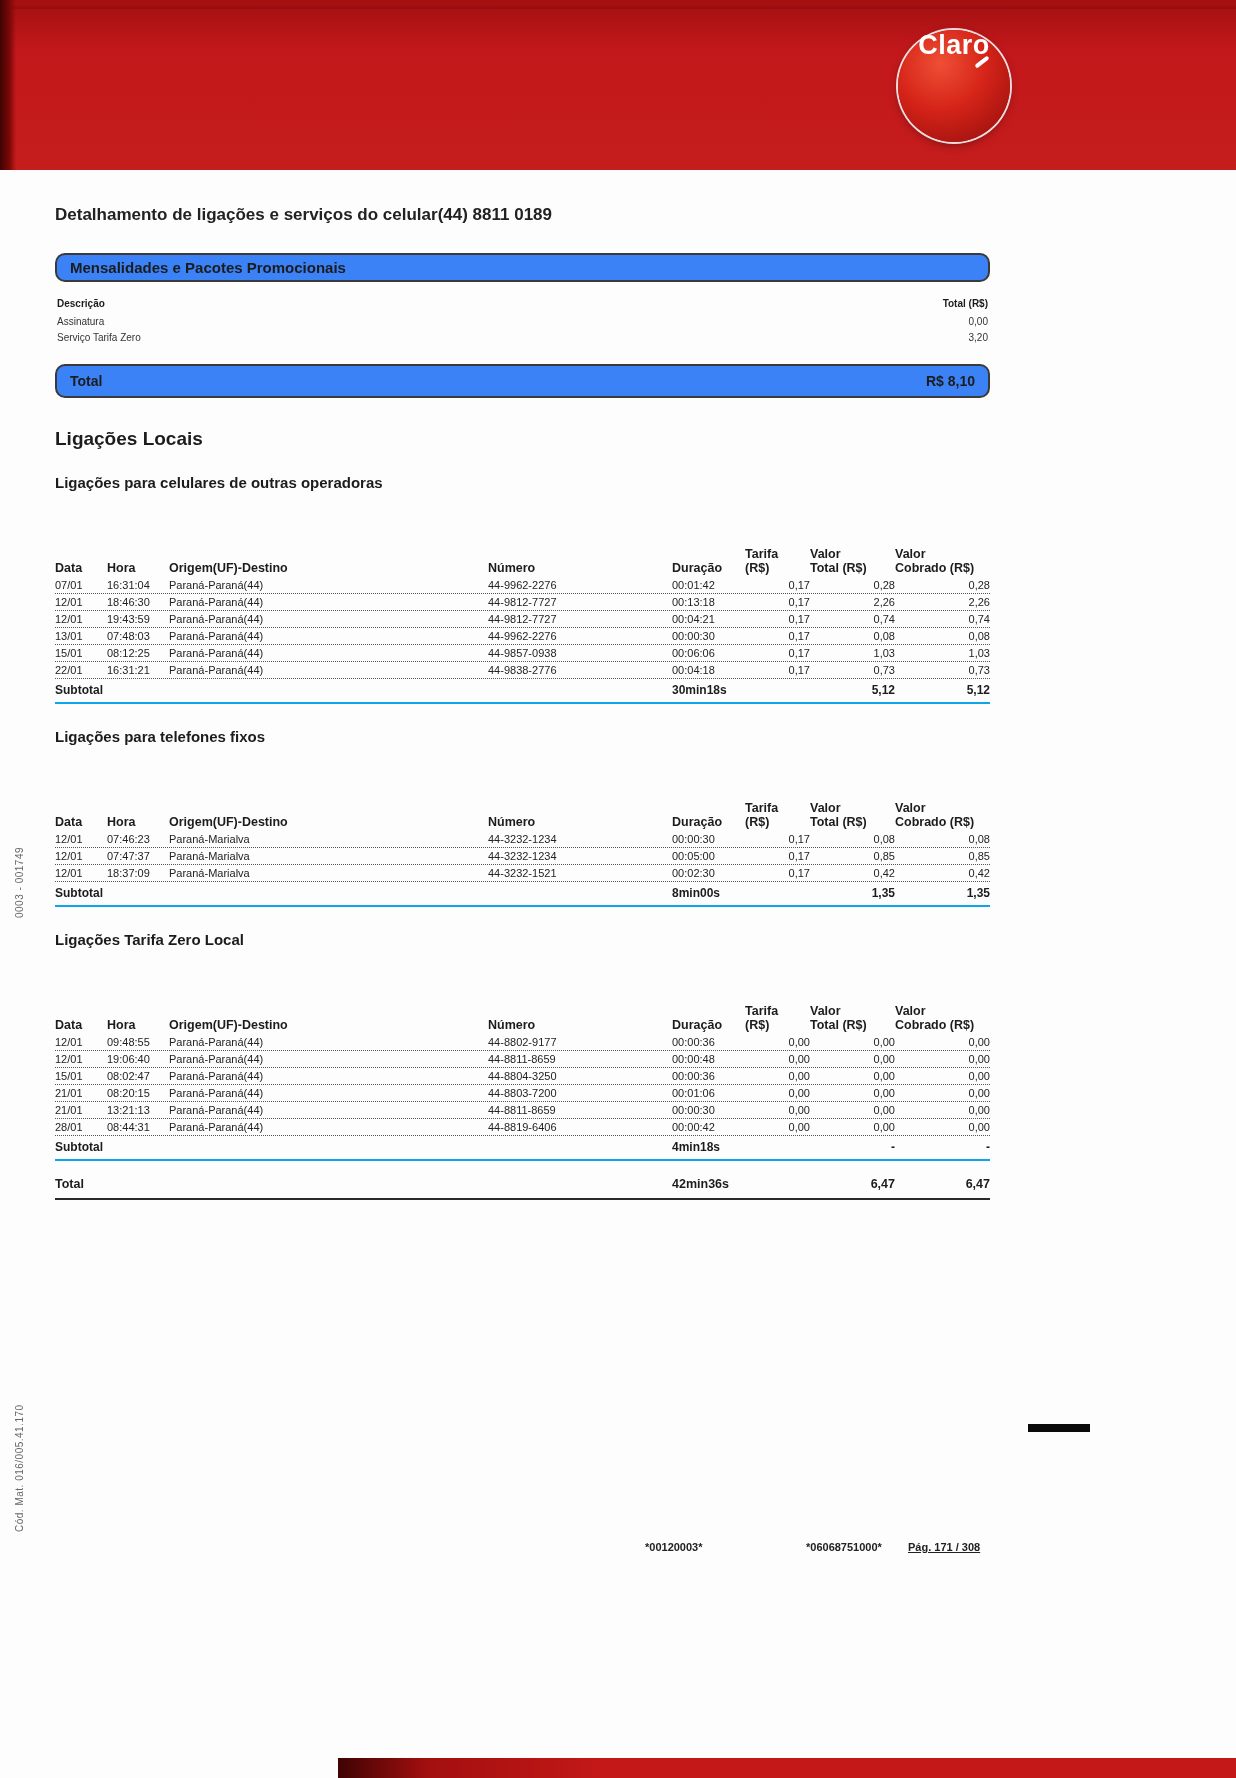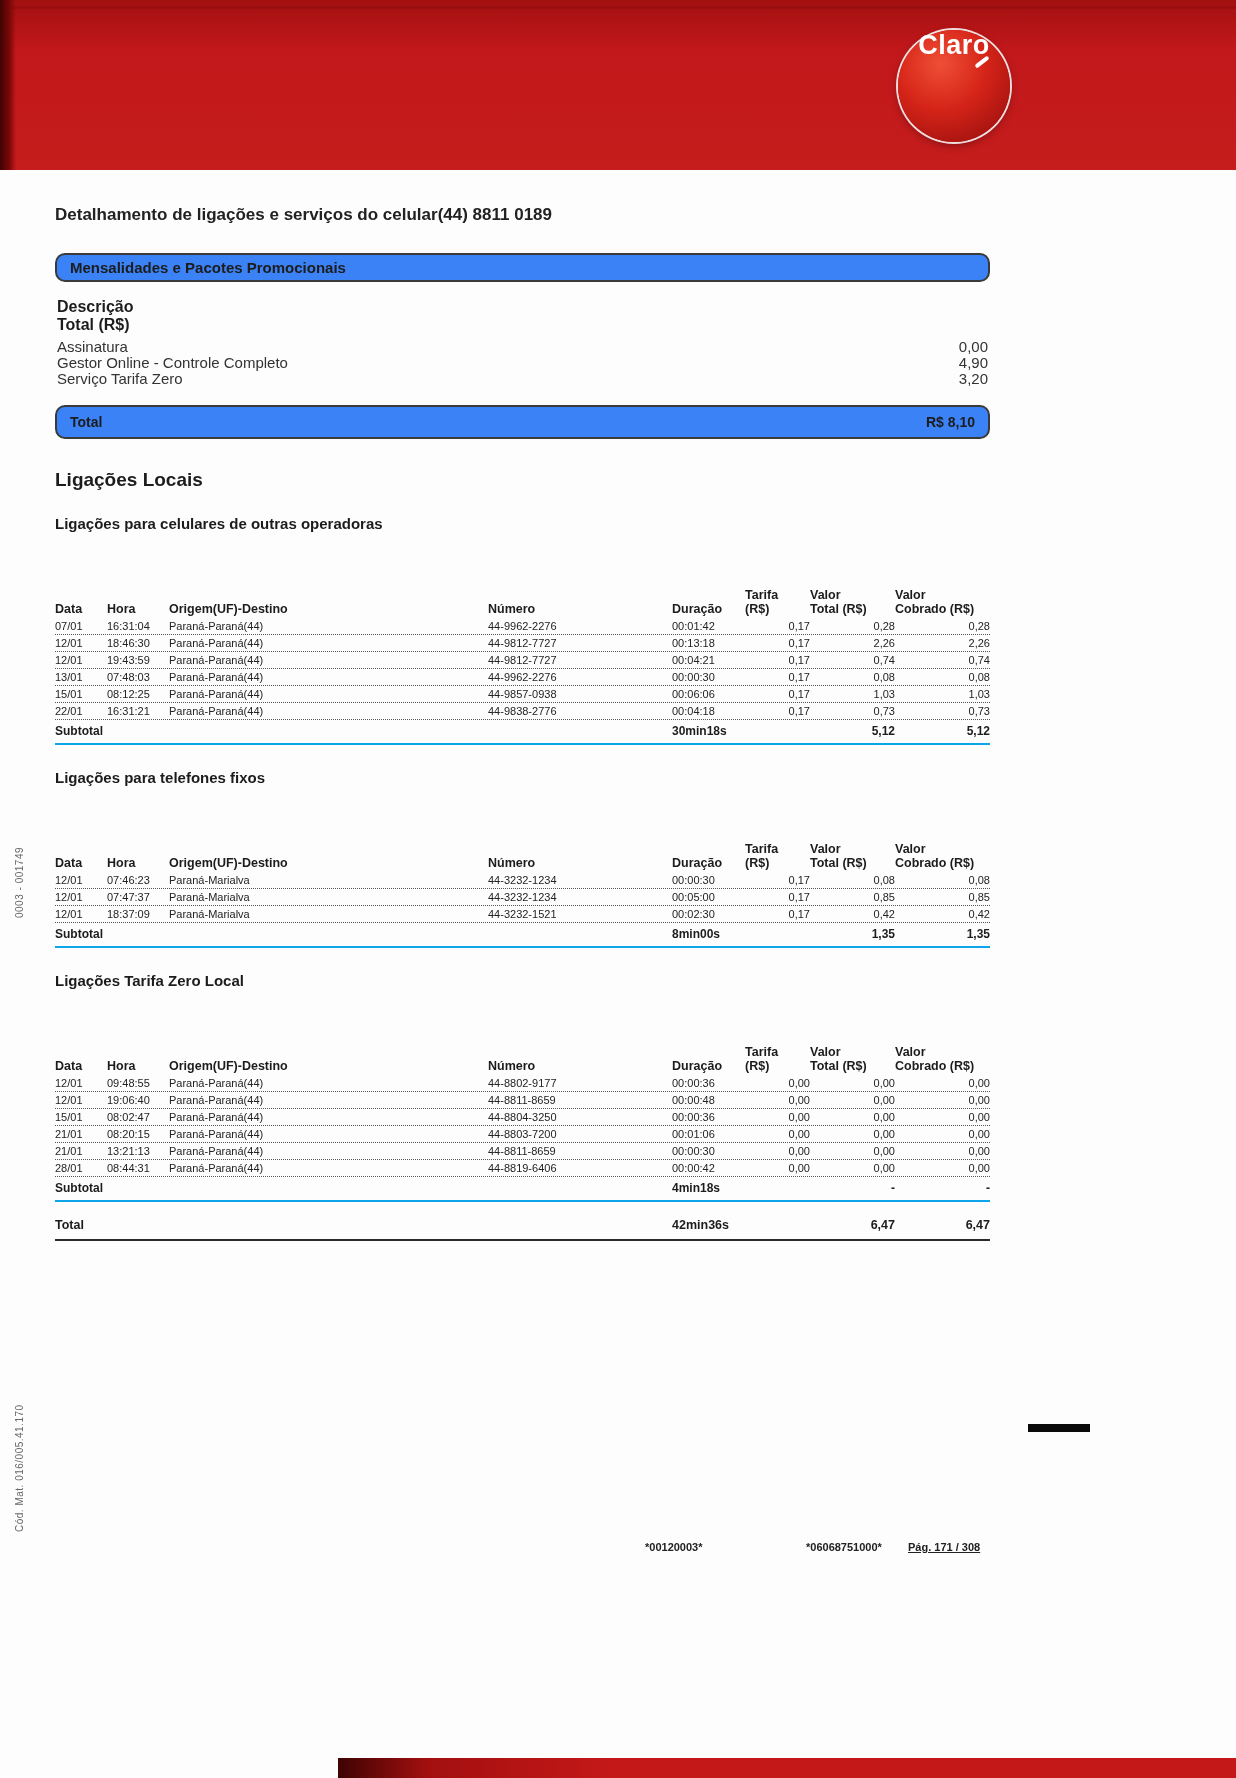--- a/index.html
+++ b/index.html
@@ -21,22 +21,22 @@
   .logo-accent { position:absolute; top:30px; right:20px; width:16px; height:4px; background:#fff;
     transform:rotate(-38deg); border-radius:2px; }
 
   
   .content { position:absolute; left:55px; top:205px; width:935px; }
   .doc-title { font-size:17px; font-weight:bold; color:#222; }
 
   .box { border:2px solid #3a3a3a; border-radius:10px; background:#3b82f6; }
   .header-box { margin-top:28px; padding:4px 13px; font-size:15px; font-weight:bold; }
   .fee-head { display:flex; justify-content:space-between; margin-top:16px; padding:0 2px;
-    font-weight:bold; font-size:16px;flex-direction:column; }
-  .fee-rows { margin-top:5px; padding:0 2px; font-size:15px; color:#333; }
+    font-weight:bold; font-size:10px; }
+  .fee-rows { margin-top:5px; padding:0 2px; font-size:10px; color:#333; }
   .fee-row { display:flex; justify-content:space-between; line-height:16px; }
   .total-box { margin-top:18px; padding:7px 13px; display:flex; justify-content:space-between;
     font-weight:bold; font-size:14px; }
 
   .section-title { margin-top:30px; font-size:19px; font-weight:bold; }
 
   .call-table { margin-top:24px; }
   .table-title { font-size:15px; font-weight:bold; }
 
   .grid8 { display:grid; grid-template-columns:52px 62px 319px 184px 73px 65px 85px 95px; }
@@ -98,24 +98,20 @@
       <span>Descrição</span>
       <span>Total (R$)</span>
     </div>
 
     <div class="fee-rows">
   <div class="fee-row">
     <span>Assinatura</span>
     <span>0,00</span>
   </div>
 
-  <div class="fee-row">
-    <span>Gestor Online - Controle Completo</span>
-    <span>4,90</span>
-  </div>
 
   <div class="fee-row">
     <span>Serviço Tarifa Zero</span>
     <span>3,20</span>
   </div>
 </div>
 
     <div class="box total-box">
       <span>Total</span>
       <span>R$ 8,10</span>

